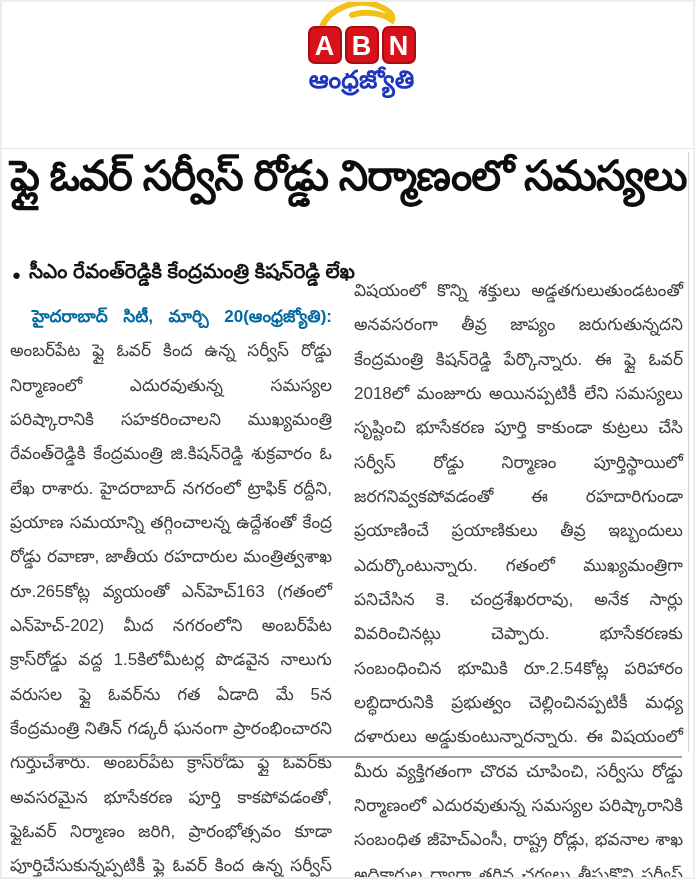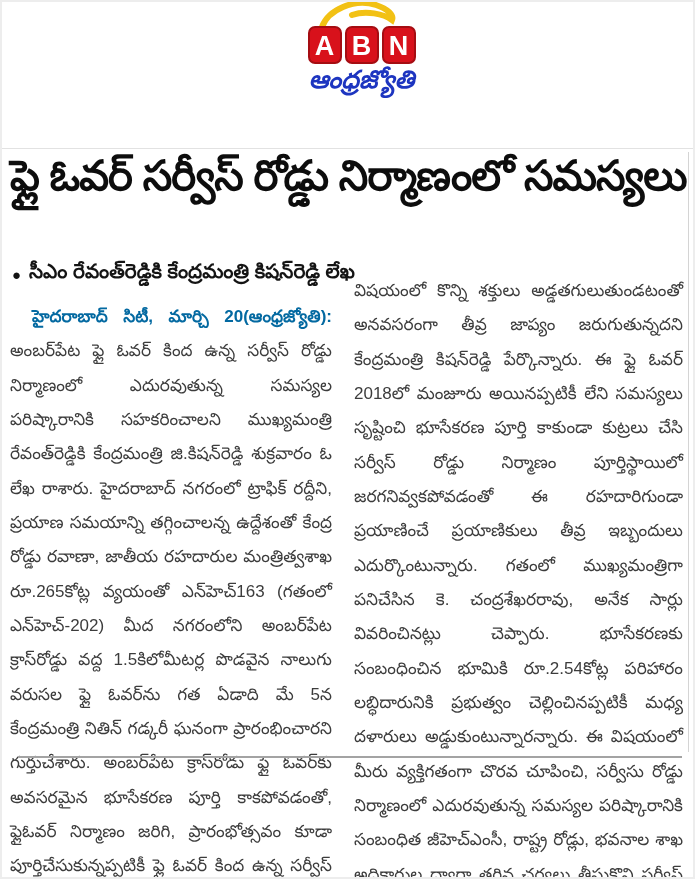--- a/index.html
+++ b/index.html
@@ -30,21 +30,20 @@
     font-size:27px;
     line-height:36px;
     text-align:center;
     box-sizing:border-box;
   }
   .logo-telugu{
     margin-top:1px;
     color:#1d35c0;
     font-weight:800;
     font-size:25px;
-    font-style:italic;
     white-space:nowrap;
   }
   
   .top-rule{position:absolute; top:146px; left:0; width:695px; border-top:1px solid #e2e2e2;}
   .bottom-rule{position:absolute; top:754px; left:16px; width:664px; border-top:2px solid #a3a3a3;}
   .edge-line{position:absolute; top:150px; right:4px; width:1px; height:600px; background:#d4d4d4;}
   
   .headline{
     position:absolute; top:150px; left:8px; right:4px;
     margin:0;

